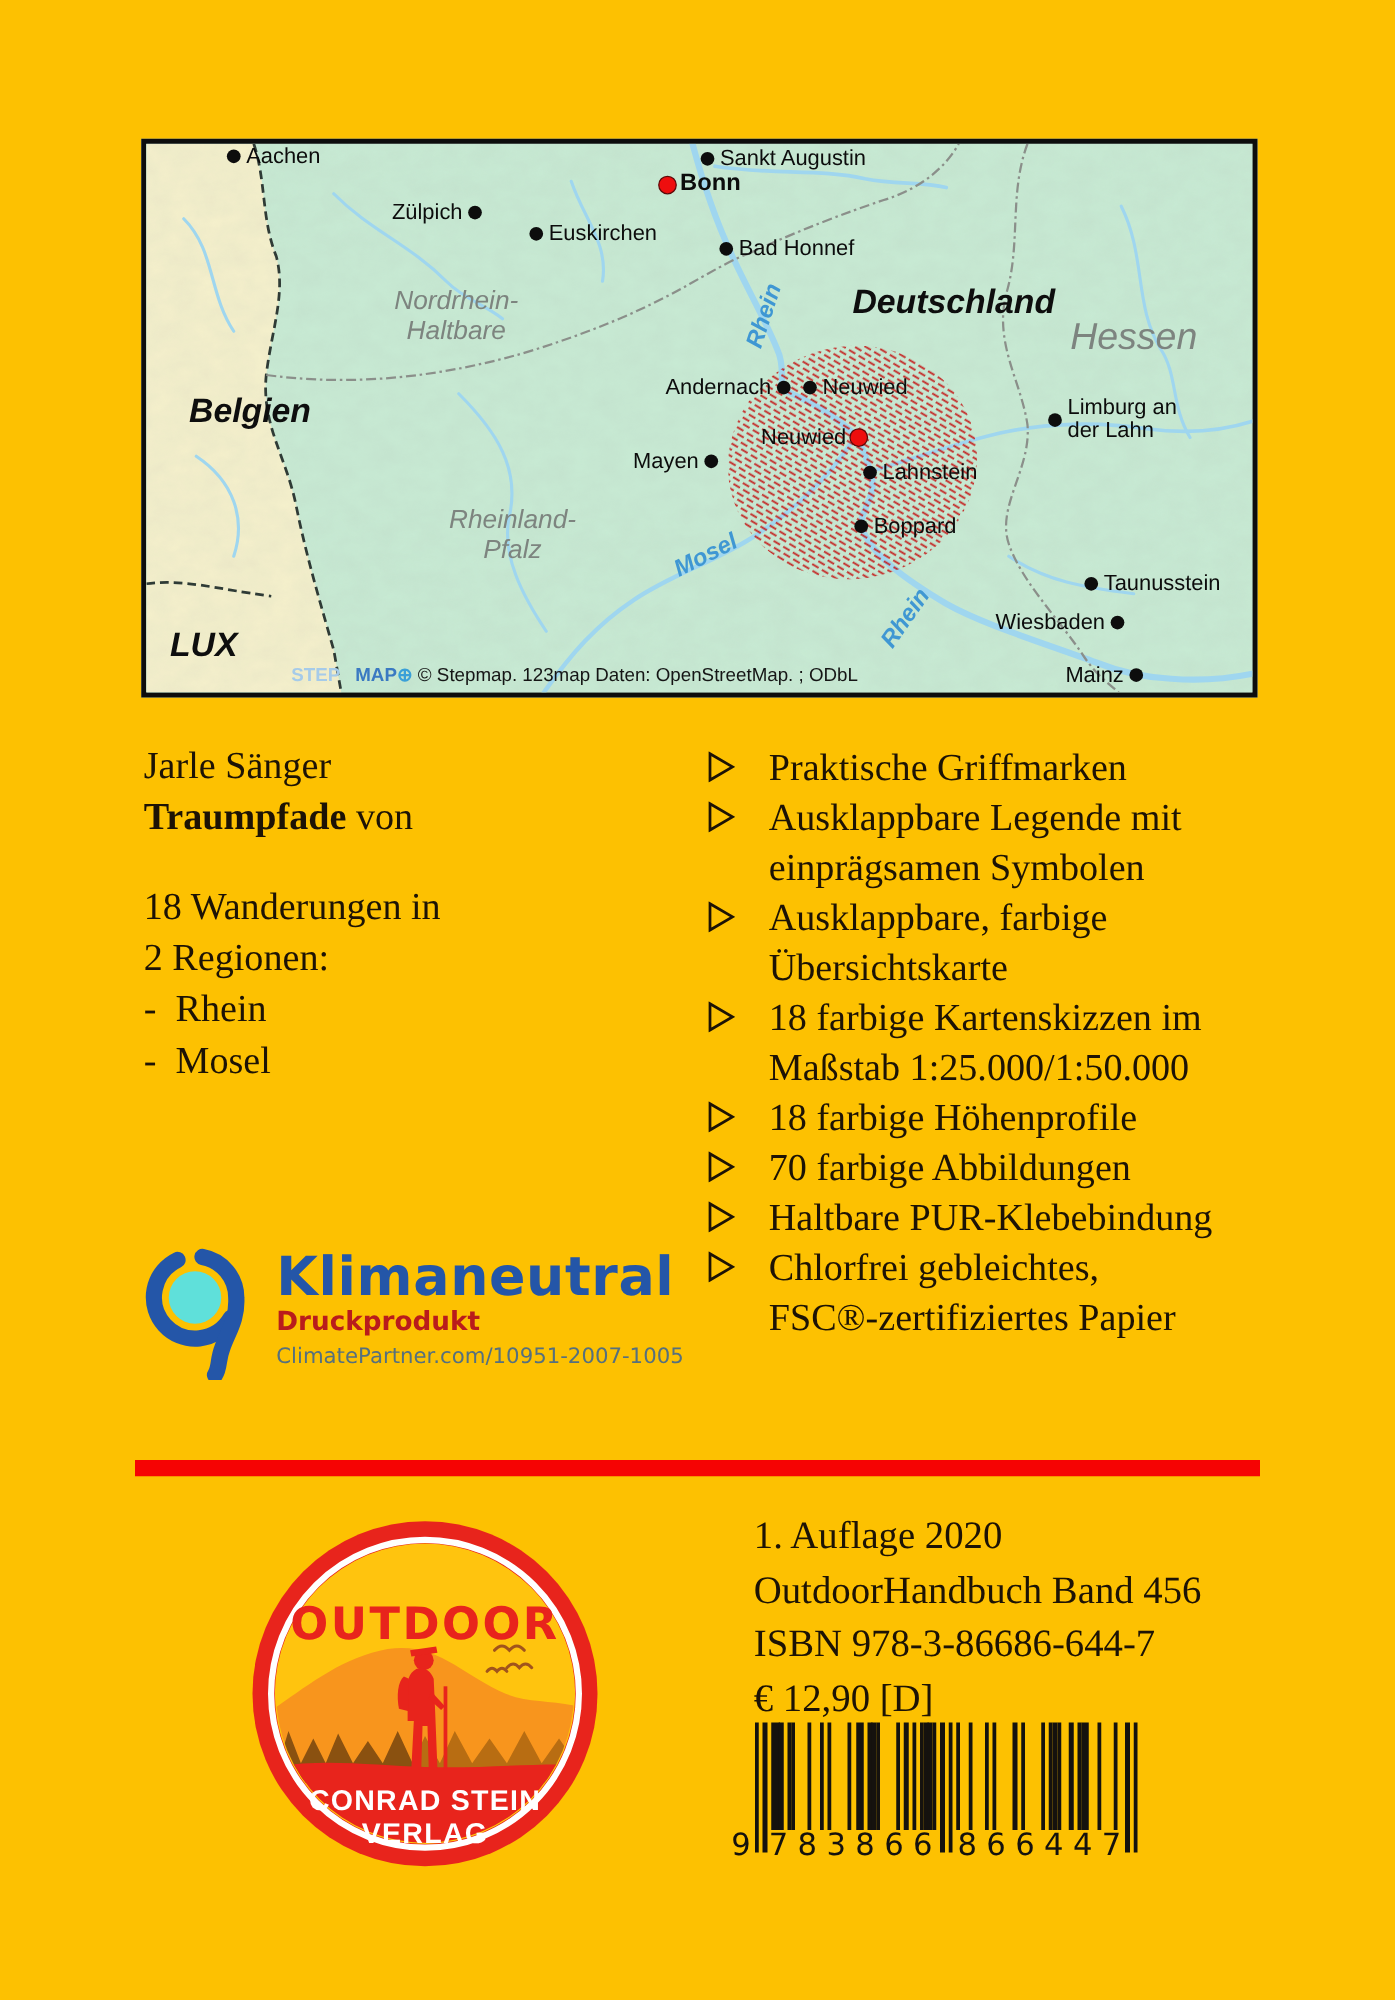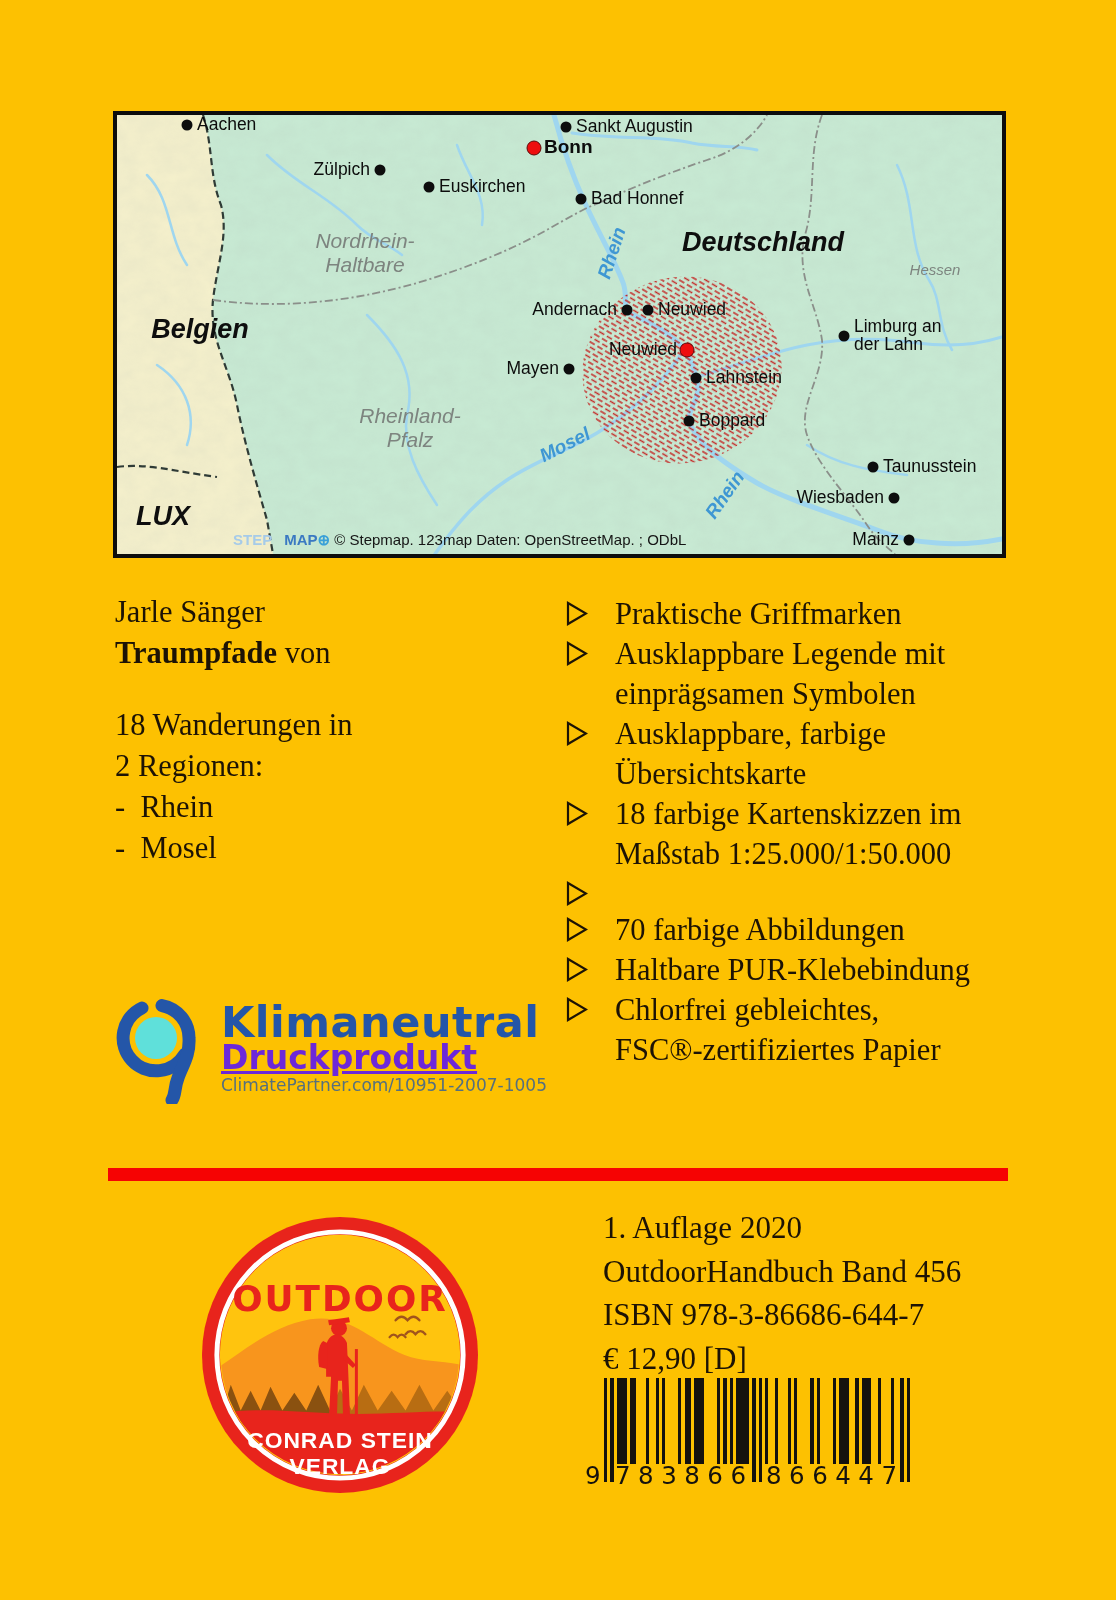--- a/index.html
+++ b/index.html
@@ -35,21 +35,21 @@
   
   .features{left:566px;top:594px;width:452px;}
   .feat{display:flex;align-items:flex-start;}
   .feat .marker{width:49px;flex:0 0 49px;padding-top:7px;}
   .feat .feat-text{font-size:30.5px;line-height:40px;}
 
   
   .klima{left:112px;top:986px;display:flex;}
   .klima .ktext{margin-left:13px;padding-top:14px;font-family:"DejaVu Sans",sans-serif;}
   .klima .ktitle{font-size:43px;line-height:44px;font-weight:bold;color:#2456a8;letter-spacing:.5px;}
-  .klima .ksub{font-size:33px;line-height:27px;font-weight:bold;color:#6d28d9;text-decoration:underline;}
+  .klima .ksub{font-size:21px;line-height:27px;font-weight:bold;color:#b91c1c;}
   .klima .kurl{font-size:17px;line-height:20px;color:#56707e;margin-top:4px;}
 
   
   .divider{left:108px;top:1168px;width:900px;height:13px;background:#f60303;}
 
   
   .pub{left:603px;top:1206px;font-size:31px;line-height:43.5px;white-space:pre-wrap;}
 
   
   .barcode{left:604px;top:1378px;width:306px;height:112px;}
@@ -242,21 +242,21 @@
           <div>LUX</div>
         </div>
         <div class="map-label region" style="left: 248px; top: 138px;">
           <div>Nordrhein-</div>
           <div>Haltbare</div>
         </div>
         <div class="map-label region" style="left: 293px; top: 313px;">
           <div>Rheinland-</div>
           <div>Pfalz</div>
         </div>
-        <div class="map-label region" style="left: 818px; top: 155px; font-size: 15px;">
+        <div class="map-label region" style="left: 790px; top: 155px; font-size: 30px;">
           <div>Hessen</div>
         </div>
         <div class="map-label river" style="left: 495px; top: 138px; transform: translate(-50%, -50%) rotate(-72deg);">
           <div>Rhein</div>
         </div>
         <div class="map-label river" style="left: 448px; top: 330px; transform: translate(-50%, -50%) rotate(-27deg);">
           <div>Mosel</div>
         </div>
         <div class="map-label river" style="left: 608px; top: 380px; transform: translate(-50%, -50%) rotate(-55deg);">
           <div>Rhein</div>
@@ -323,20 +323,23 @@
         <div>Maßstab 1:25.000/1:50.000</div>
       </div>
   </div>
 
   <div class="feat">
     <span class="marker">
       <svg width="22" height="25" viewBox="0 0 22 25">
           <polygon points="2,2 20,12.5 2,23" fill="none" stroke="#1d1305" stroke-width="2.2" stroke-linejoin="miter"></polygon>
         </svg>
     </span>
+    <div class="feat-text">
+        <div>18 farbige Höhenprofile</div>
+      </div>
   </div>
 
   <div class="feat">
     <span class="marker">
       <svg width="22" height="25" viewBox="0 0 22 25">
           <polygon points="2,2 20,12.5 2,23" fill="none" stroke="#1d1305" stroke-width="2.2" stroke-linejoin="miter"></polygon>
         </svg>
     </span>
     <div class="feat-text">
         <div>70 farbige Abbildungen</div>

